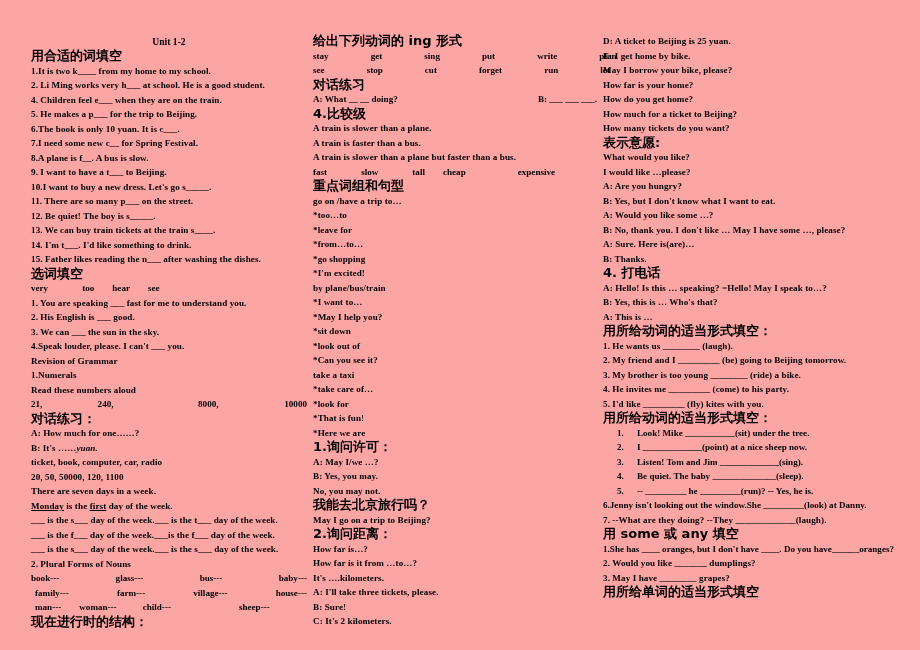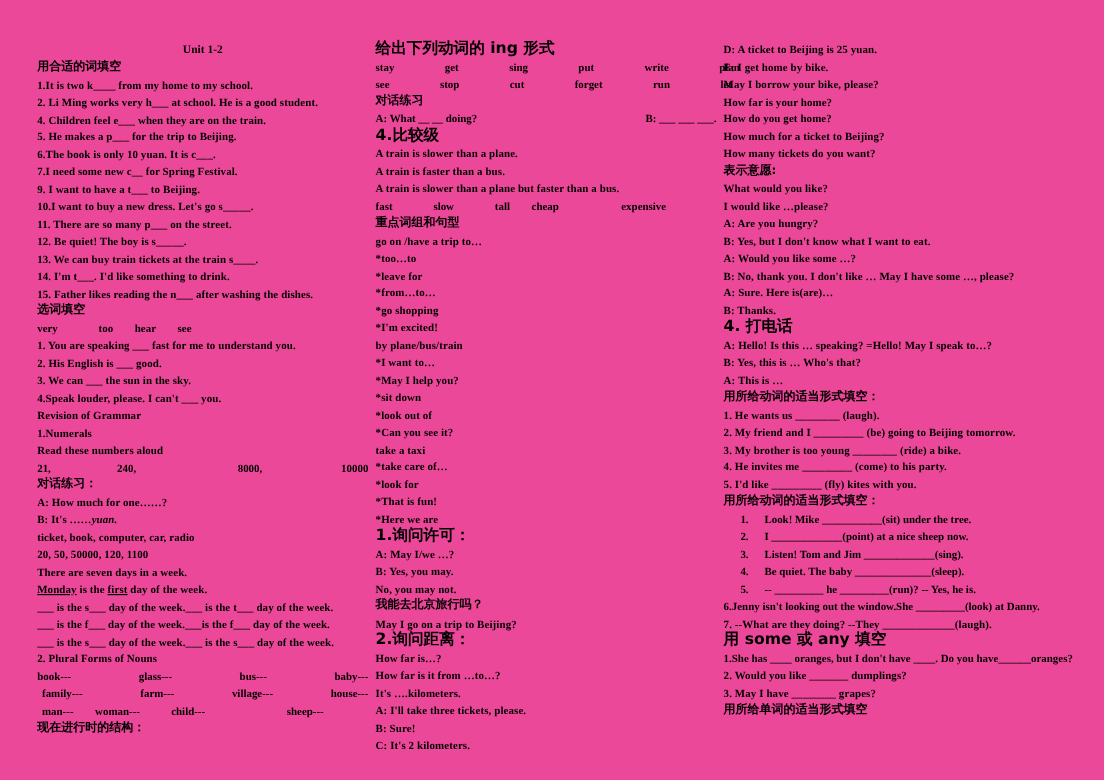--- a/index.html
+++ b/index.html
@@ -12,21 +12,21 @@
     width: 920px;
     height: 650px;
     overflow: hidden;
     font-family: "Liberation Serif", "DejaVu Serif", serif;
     color: #000000;
   }
   #page {
     position: relative;
     width: 920px;
     height: 650px;
-    background: #ec4899;
+    background: #fca5a5;
     padding: 0;
     box-sizing: border-box;
   }
   .columns {
     display: flex;
     flex-direction: row;
     align-items: flex-start;
     padding-top: 34px;
     padding-left: 31px;
     padding-right: 22px;
@@ -49,21 +49,21 @@
   }
 
   .title {
     text-align: center;
     font-size: 9.6px;
     line-height: 15px;
     font-weight: bold;
   }
   .cjk {
     font-family: "DejaVu Sans", "Liberation Sans", sans-serif;
-    font-size: 10px;
+    font-size: 13px;
     font-weight: bold;
     line-height: 14.5px;
   }
   .cjk-mixed {
     font-family: "DejaVu Sans", "Liberation Sans", sans-serif;
     font-size: 13px;
     font-weight: bold;
     line-height: 14.5px;
   }
   .spread {
@@ -119,20 +119,21 @@
       <div class="title">Unit 1-2</div>
 
       <div class="cjk">用合适的词填空</div>
 
       <div class="line">1.It is two k____ from my home to my school.</div>
       <div class="line">2. Li Ming works very h___ at school. He is a good student.</div>
       <div class="line">4. Children feel e___ when they are on the train.</div>
       <div class="line">5. He makes a p___ for the trip to Beijing.</div>
       <div class="line">6.The book is only 10 yuan. It is c___.</div>
       <div class="line">7.I need some new c__ for Spring Festival.</div>
+      <div class="line">8.A plane is f__. A bus is slow.</div>
       <div class="line">9. I want to have a t___ to Beijing.</div>
       <div class="line">10.I want to buy a new dress. Let's go s_____.</div>
       <div class="line">11. There are so many p___ on the street.</div>
       <div class="line">12. Be quiet! The boy is s_____.</div>
       <div class="line">13. We can buy train tickets at the train s____.</div>
       <div class="line">14. I'm t___. I'd like something to drink.</div>
       <div class="line">15. Father likes reading the n___ after washing the dishes.</div>
 
       <div class="cjk">选词填空</div>
 

